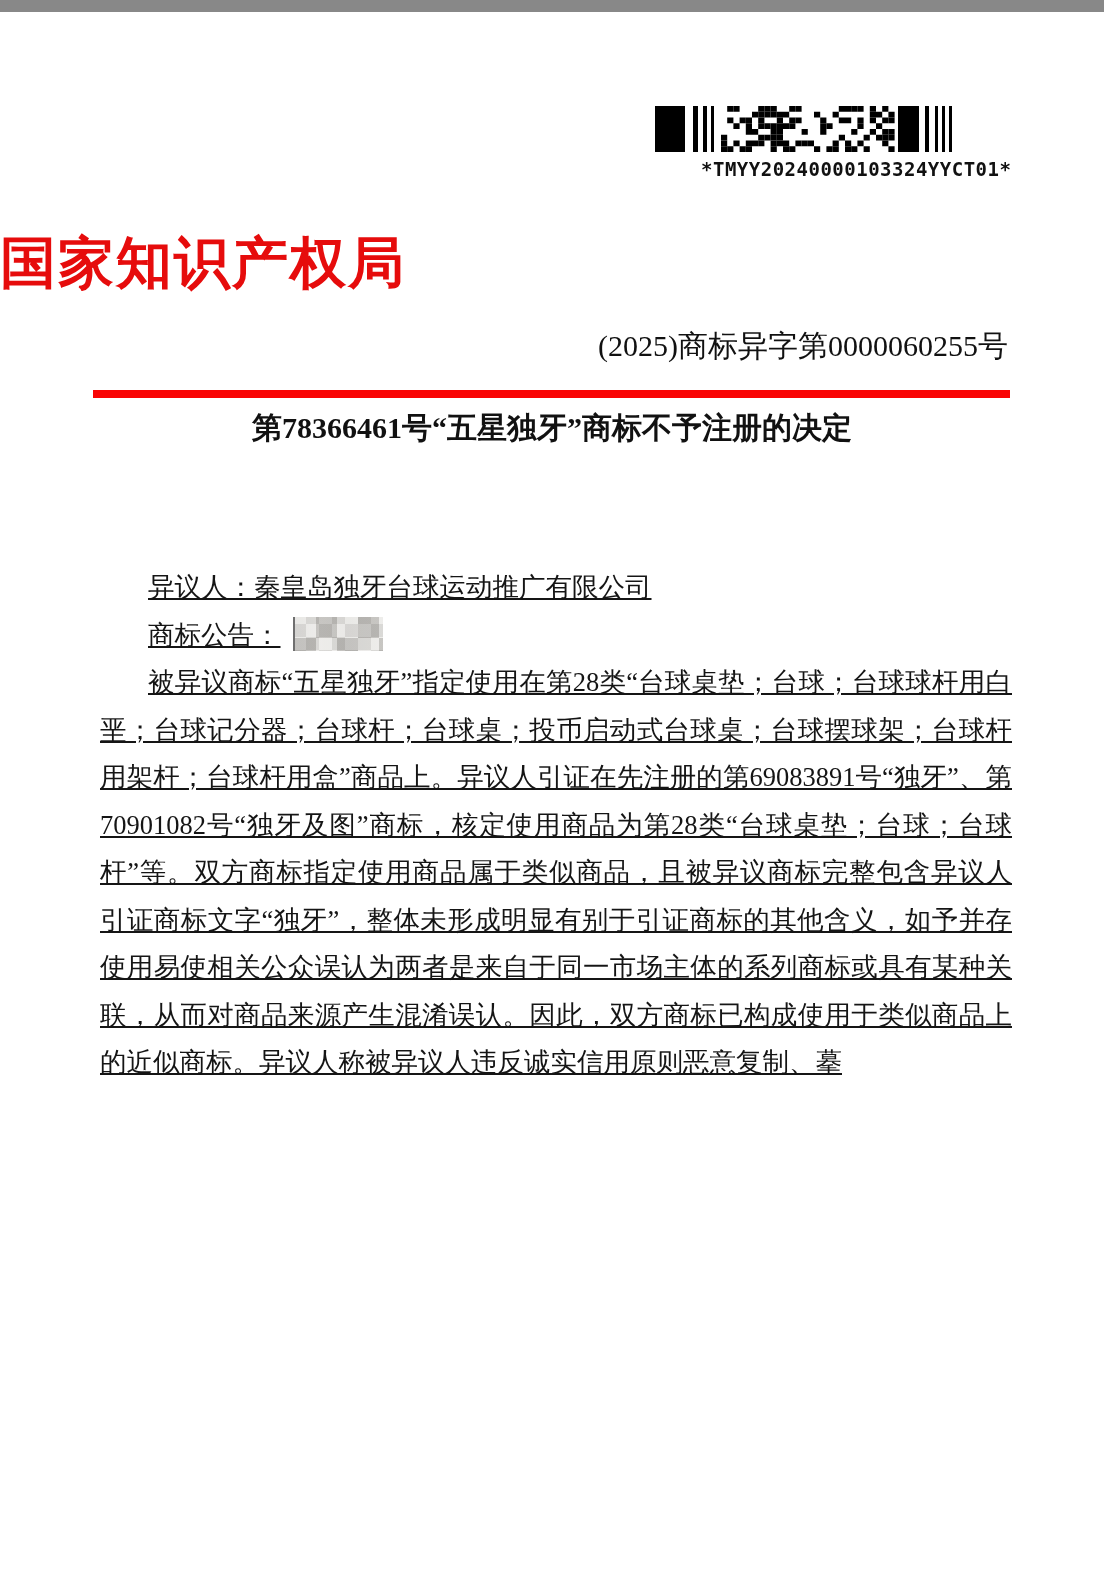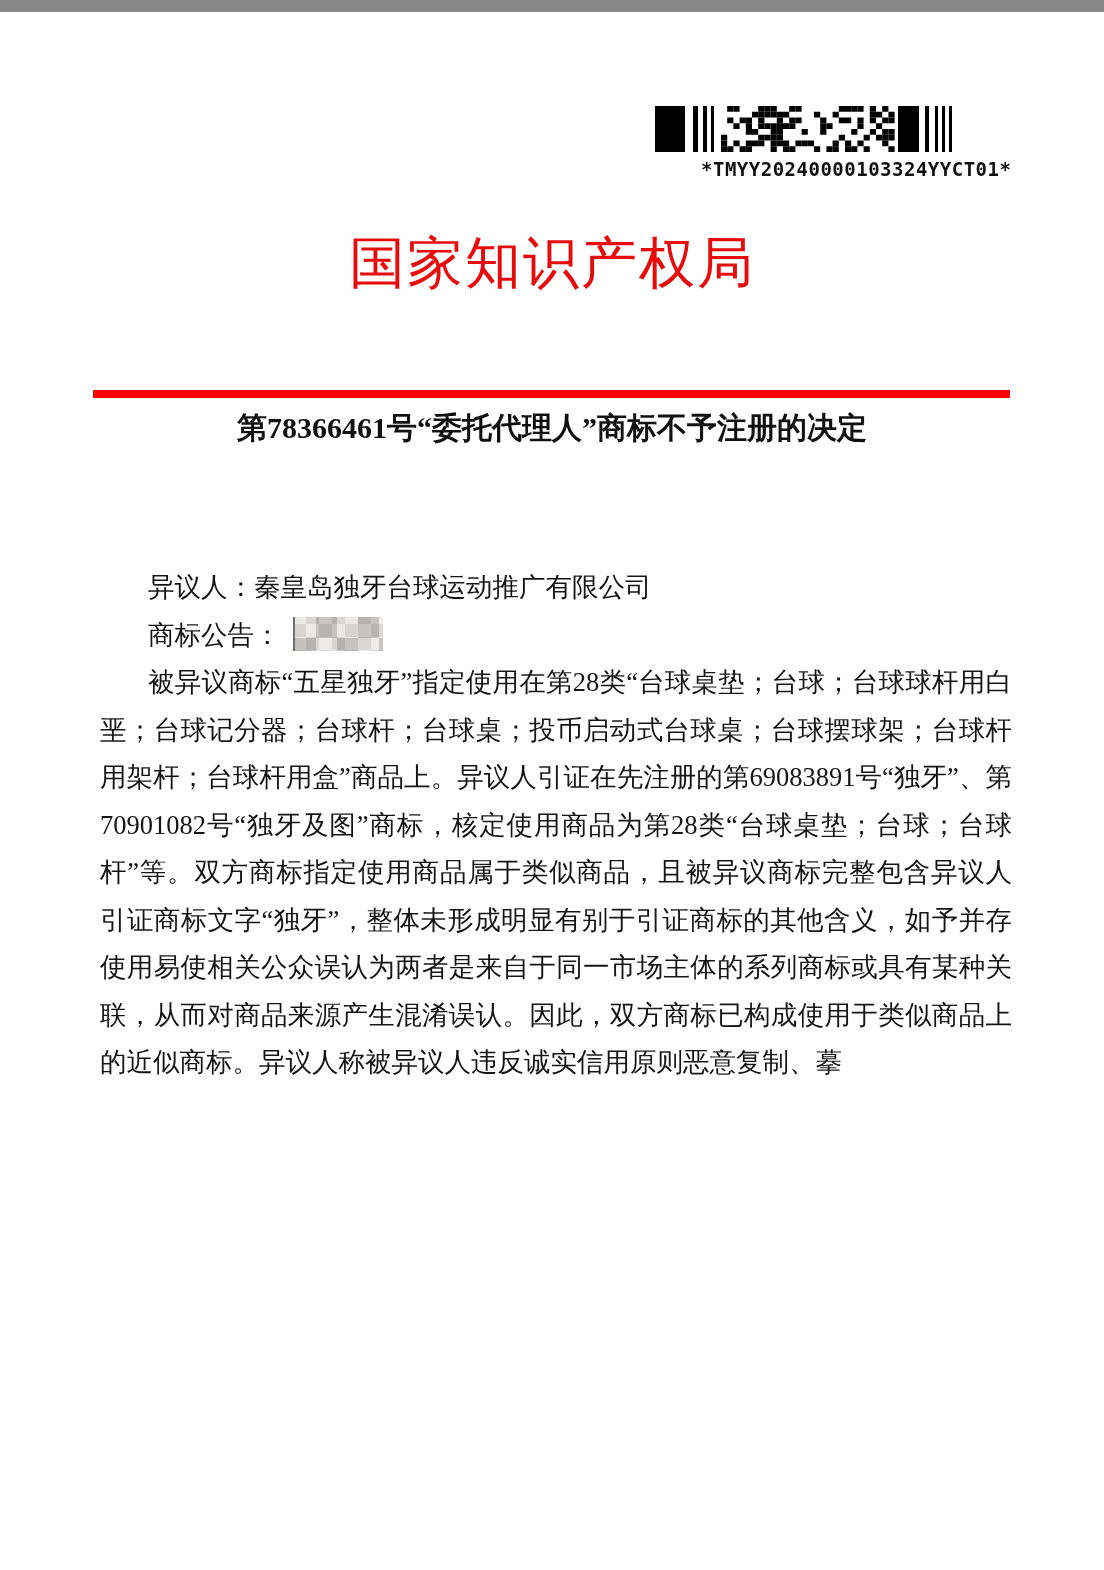--- a/index.html
+++ b/index.html
@@ -18,22 +18,22 @@
   .barcode-text {
     margin-top: 2px; margin-left: 46px;
     font-family: "DejaVu Sans Mono", monospace;
     font-weight: bold; font-size: 19px; letter-spacing: 0.5px;
     color: #111; white-space: nowrap;
   }
 
   
   .agency-title {
     position: absolute; top: 214px; left: 0; width: 100%;
-    text-align: center;
-    font-size: 56px; font-weight: normal;
+    text-align: left;
+    font-size: 56px; font-weight: bold;
     color: var(--title-red, #e60c0c);
     letter-spacing: 2px;
   }
   .doc-number {
     position: absolute; top: 314px; right: 96px;
     font-size: 30px; color: #111;
   }
   .red-rule {
     position: absolute; top: 378px; left: 93px; width: 917px; height: 8px;
     background: var(--rule-red, #f90505);
@@ -43,21 +43,21 @@
     text-align: center;
     font-size: 30px; font-weight: bold; color: #111;
   }
 
   
   .body-text {
     position: absolute; top: 552px; left: 100px; width: 912px;
     font-size: 26.5px; line-height: 47.5px;
     text-align: justify; color: #151515;
   }
-  .body-text p { margin: 0; text-indent: 48px; }
+  .body-text p { margin: 0; text-indent: 48px; text-decoration: underline; }
 
   
   .redact {
     display: inline-block;
     height: 34px;
     vertical-align: -7px;
     background:
       repeating-conic-gradient(from 0deg, rgba(148,146,143,0.38) 0% 25%, rgba(255,255,255,0.28) 0% 50%) 0px 0px / 42px 42px,
       repeating-conic-gradient(from 0deg, rgba(176,174,170,0.50) 0% 25%, rgba(230,229,226,0.55) 0% 50%) 11px 7px / 26px 26px,
       linear-gradient(90deg, #d8d7d4, #e6e5e2 30%, #dbdad7 60%, #e8e7e4);
@@ -188,24 +188,25 @@
           <rect x="196.20000000000002" y="40.25" width="6.2" height="5.75"></rect>
           <rect x="208.6" y="40.25" width="6.2" height="5.75"></rect>
           <rect x="233.4" y="40.25" width="6.2" height="5.75"></rect>
         </g>
     </svg>
     <div class="barcode-text">*TMYY20240000103324YYCT01*</div>
   </div>
 
   <div class="agency-title">国家知识产权局</div>
 
+  <div class="doc-number">(2025)商标异字第0000060255号</div>
 
   <div class="red-rule"></div>
 
-  <div class="decision-title">第78366461号“委托代理人”商标不予注册的决定</div>
+  <div class="decision-title">第78366461号“五星独牙”商标不予注册的决定</div>
 
   <div class="body-text">
 
     <p><span>异议人：</span><span>秦皇岛独牙台球运动推广有限公司</span></p>
 
 
     <p><span>商标公告：</span><span class="redact redact-respondent"></span></p>
 
 
 

